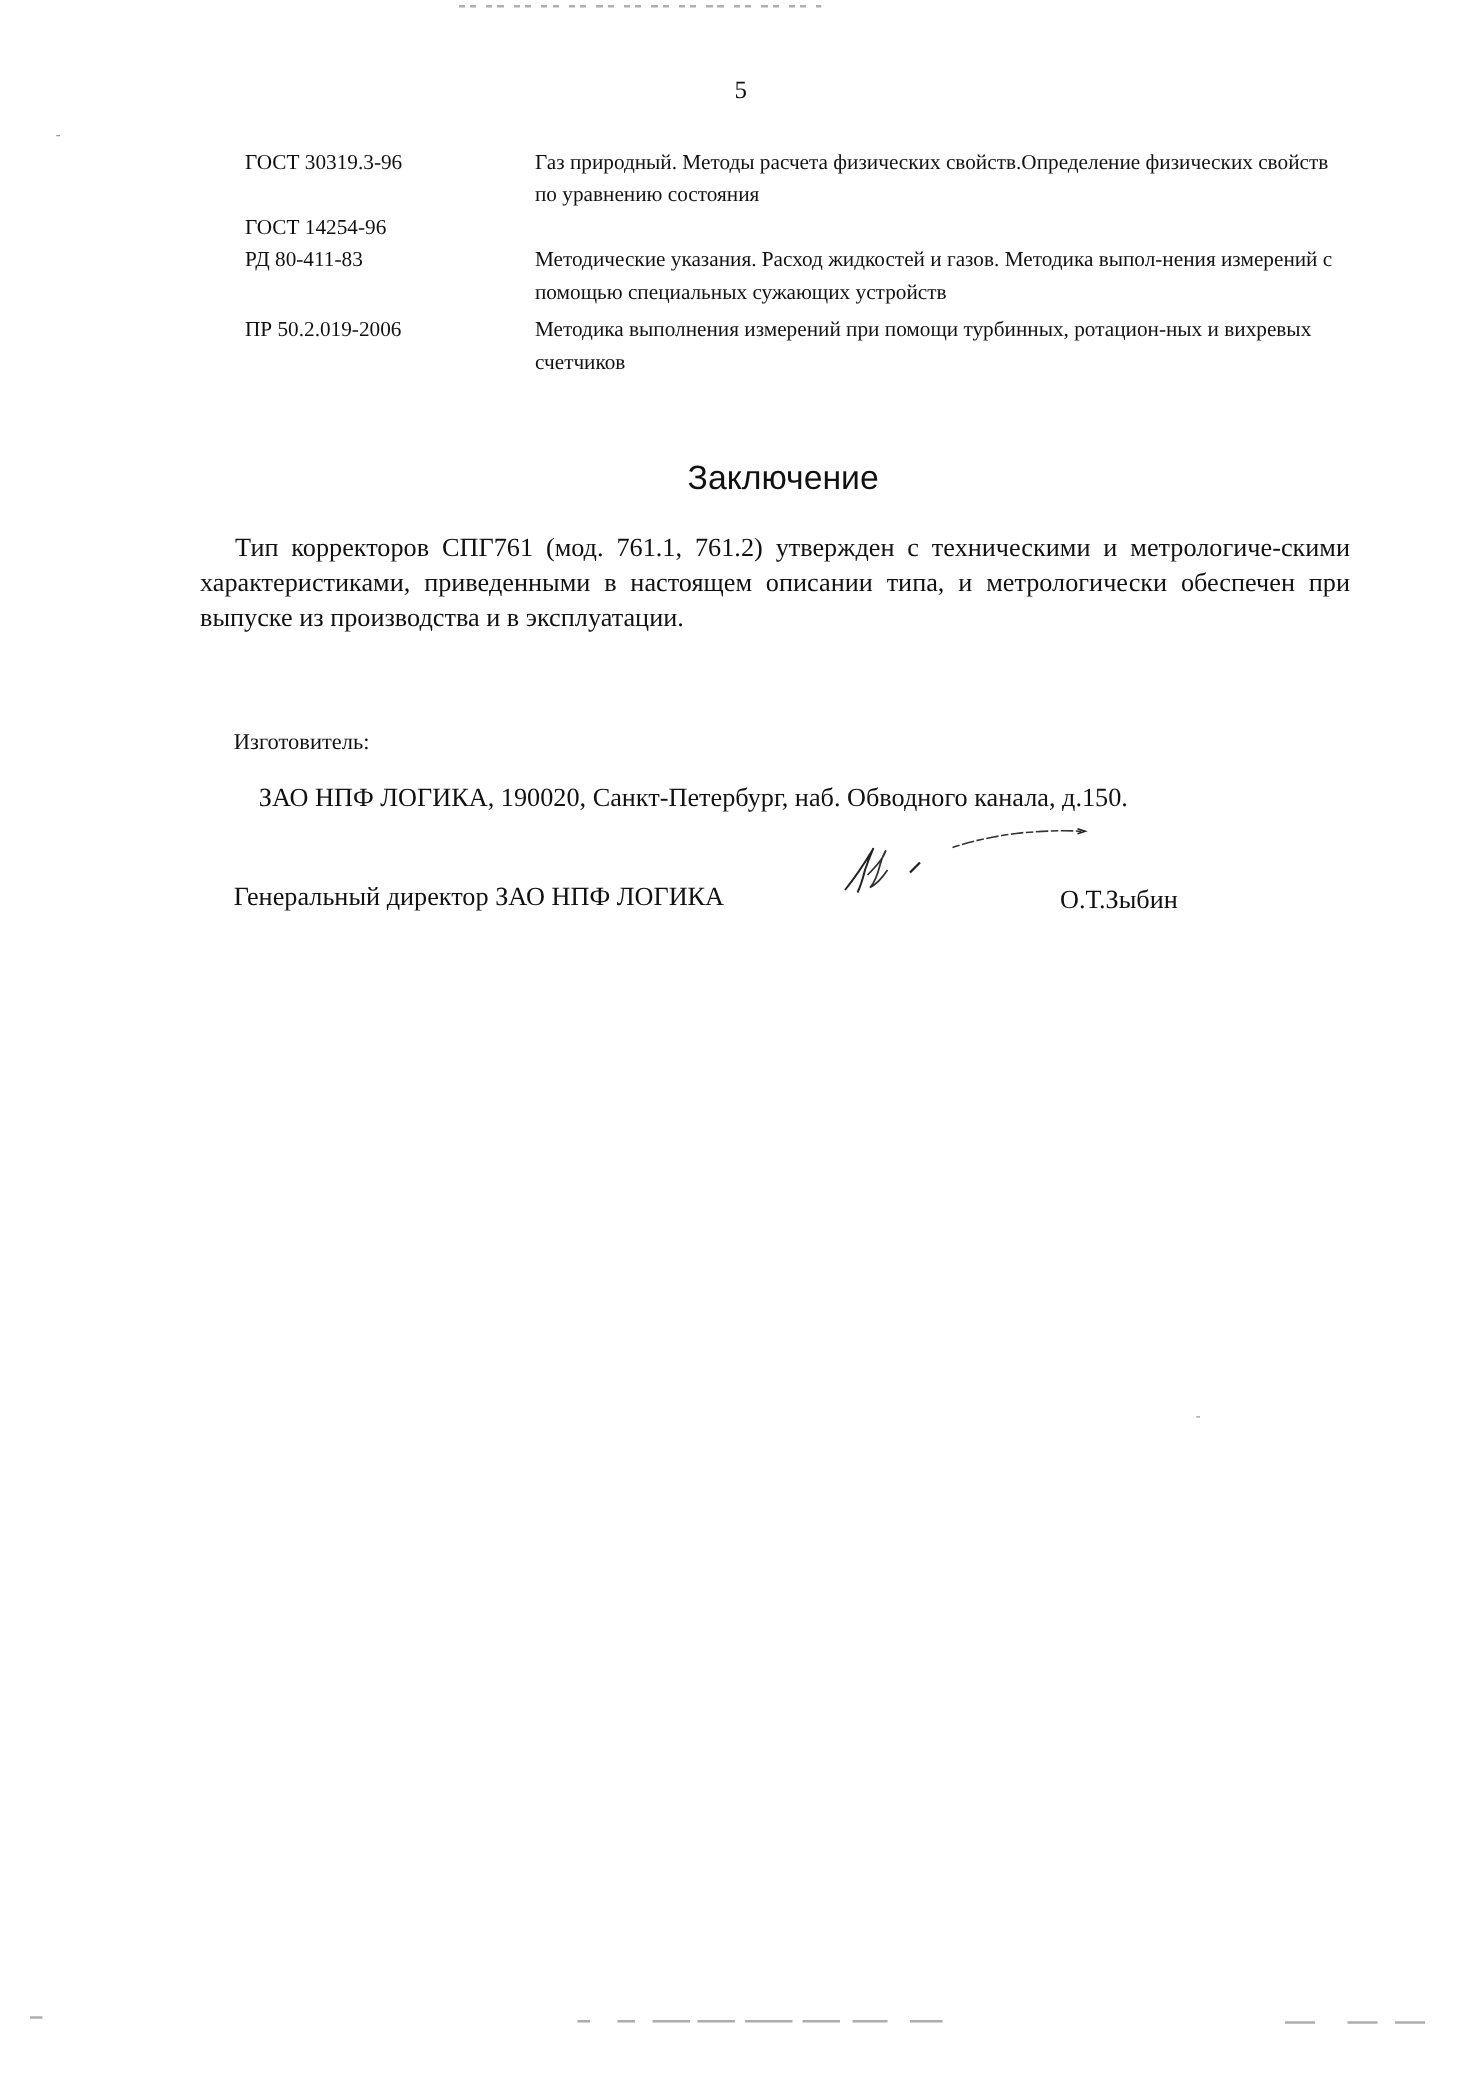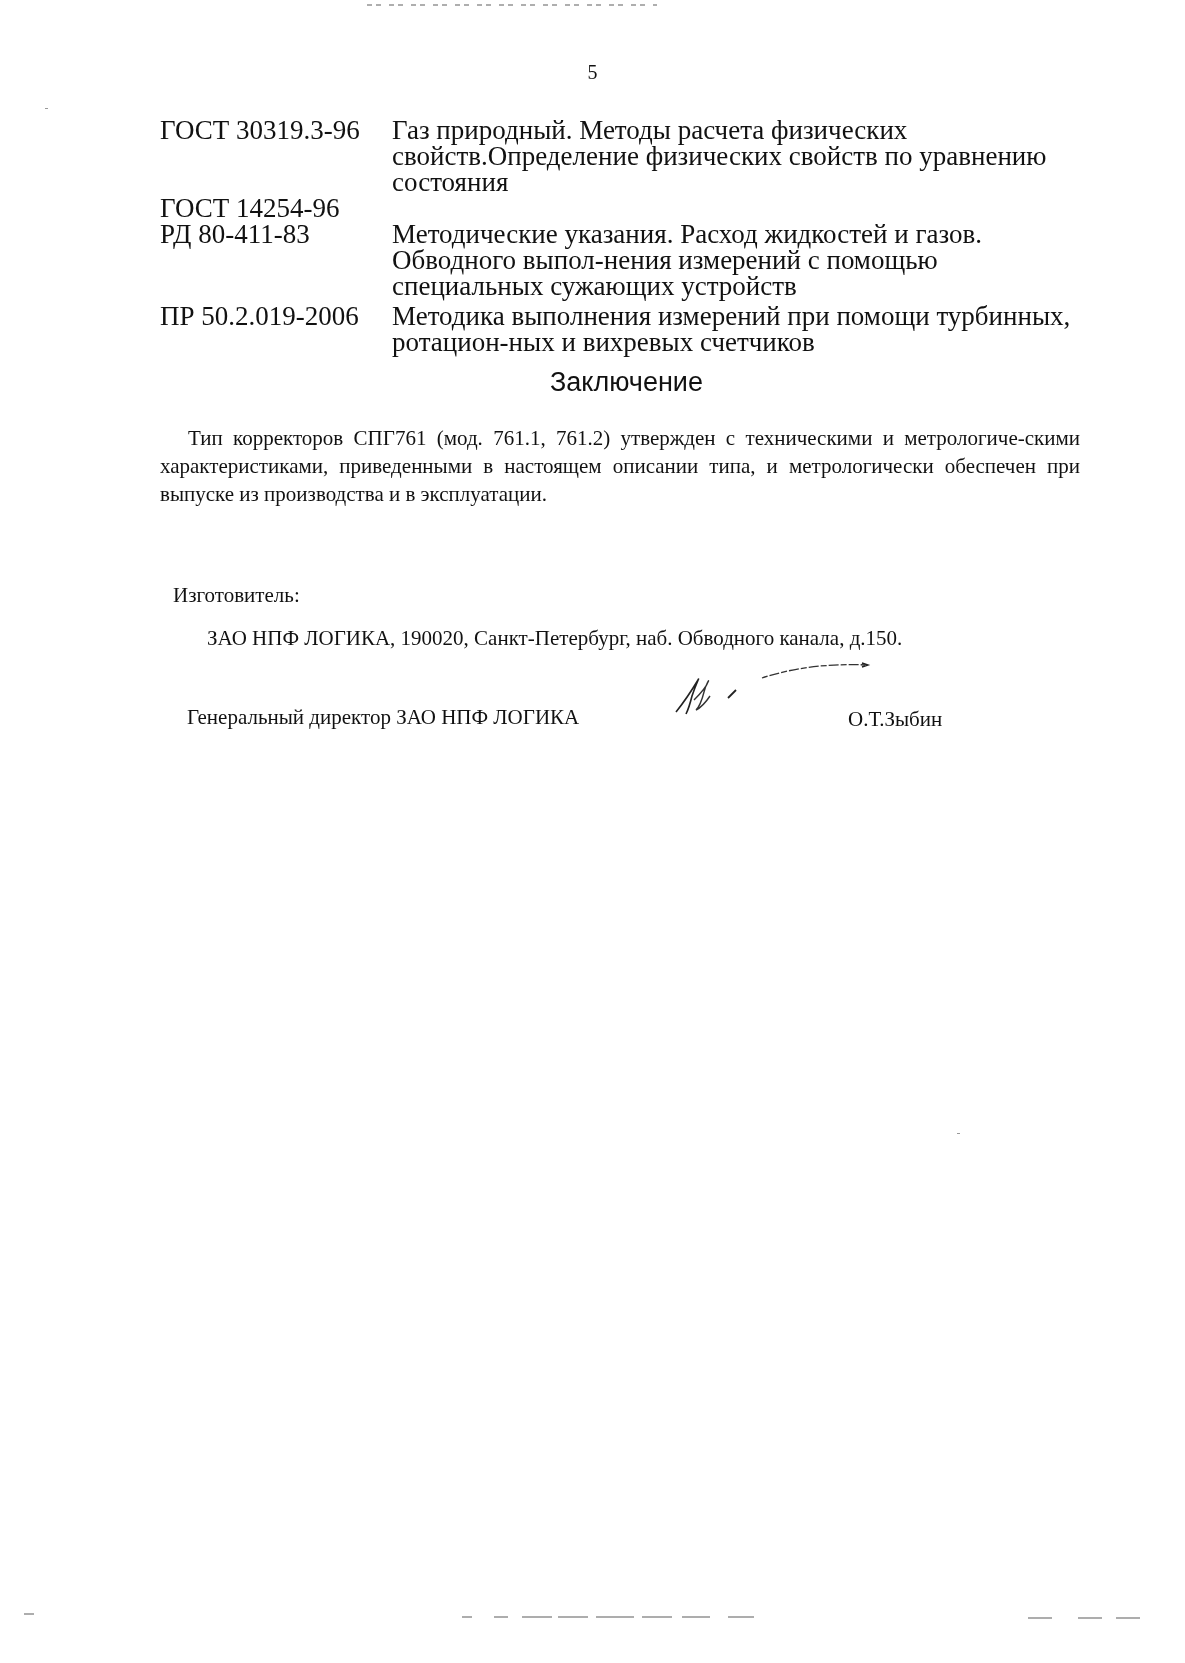--- a/index.html
+++ b/index.html
@@ -33,22 +33,23 @@
       font-size: 20px;
     }
     .refs {
       position: absolute;
       left: 160px;
       top: 117px;
       width: 920px;
     }
     .ref-row {
       display: flex;
-      font-size: 27px;
+      font-size: 17px;
       line-height: 26px;
+      margin-left: 36px;
     }
     .ref-code {
       width: 232px;
       flex: none;
     }
     .ref-desc {
       flex: 1;
     }
     .section-title {
       position: absolute;
@@ -64,23 +65,23 @@
       left: 160px;
       top: 424px;
       width: 920px;
       font-size: 21px;
       line-height: 28px;
       text-align: justify;
       text-indent: 28px;
     }
     .maker-label {
       position: absolute;
-      left: 173px;
+      left: 187px;
       top: 583px;
-      font-size: 21px;
+      font-size: 18px;
     }
     .maker-address {
       position: absolute;
       left: 187px;
       top: 626px;
       font-size: 21px;
       margin-left: 20px;
     }
     .signoff {
       position: absolute;
@@ -126,21 +127,21 @@
 <div class="refs">
   <div class="ref-row" style="margin-bottom:0;">
     <div class="ref-code">ГОСТ 30319.3-96</div>
     <div class="ref-desc">Газ природный. Методы расчета физических свойств.Определение физических свойств по уравнению состояния</div>
   </div>
   <div class="ref-row">
     <div class="ref-code">ГОСТ 14254-96</div>
   </div>
   <div class="ref-row">
     <div class="ref-code">РД 80-411-83</div>
-    <div class="ref-desc">Методические указания. Расход жидкостей и газов. Обводного выпол-нения измерений с помощью специальных сужающих устройств</div>
+    <div class="ref-desc">Методические указания. Расход жидкостей и газов. Методика выпол-нения измерений с помощью специальных сужающих устройств</div>
   </div>
   <div class="ref-row" style="margin-top:4px;justify-content:flex-end;">
     <div class="ref-code">ПР 50.2.019-2006</div>
     <div class="ref-desc">Методика выполнения измерений при помощи турбинных, ротацион-ных и вихревых счетчиков</div>
   </div>
 </div>
 
 <div class="section-title">Заключение</div>
 
 <div class="conclusion">Тип корректоров СПГ761 (мод. 761.1, 761.2) утвержден с техническими и метрологиче-скими характеристиками, приведенными в настоящем описании типа, и метрологически обеспечен при выпуске из производства и в эксплуатации.</div>

